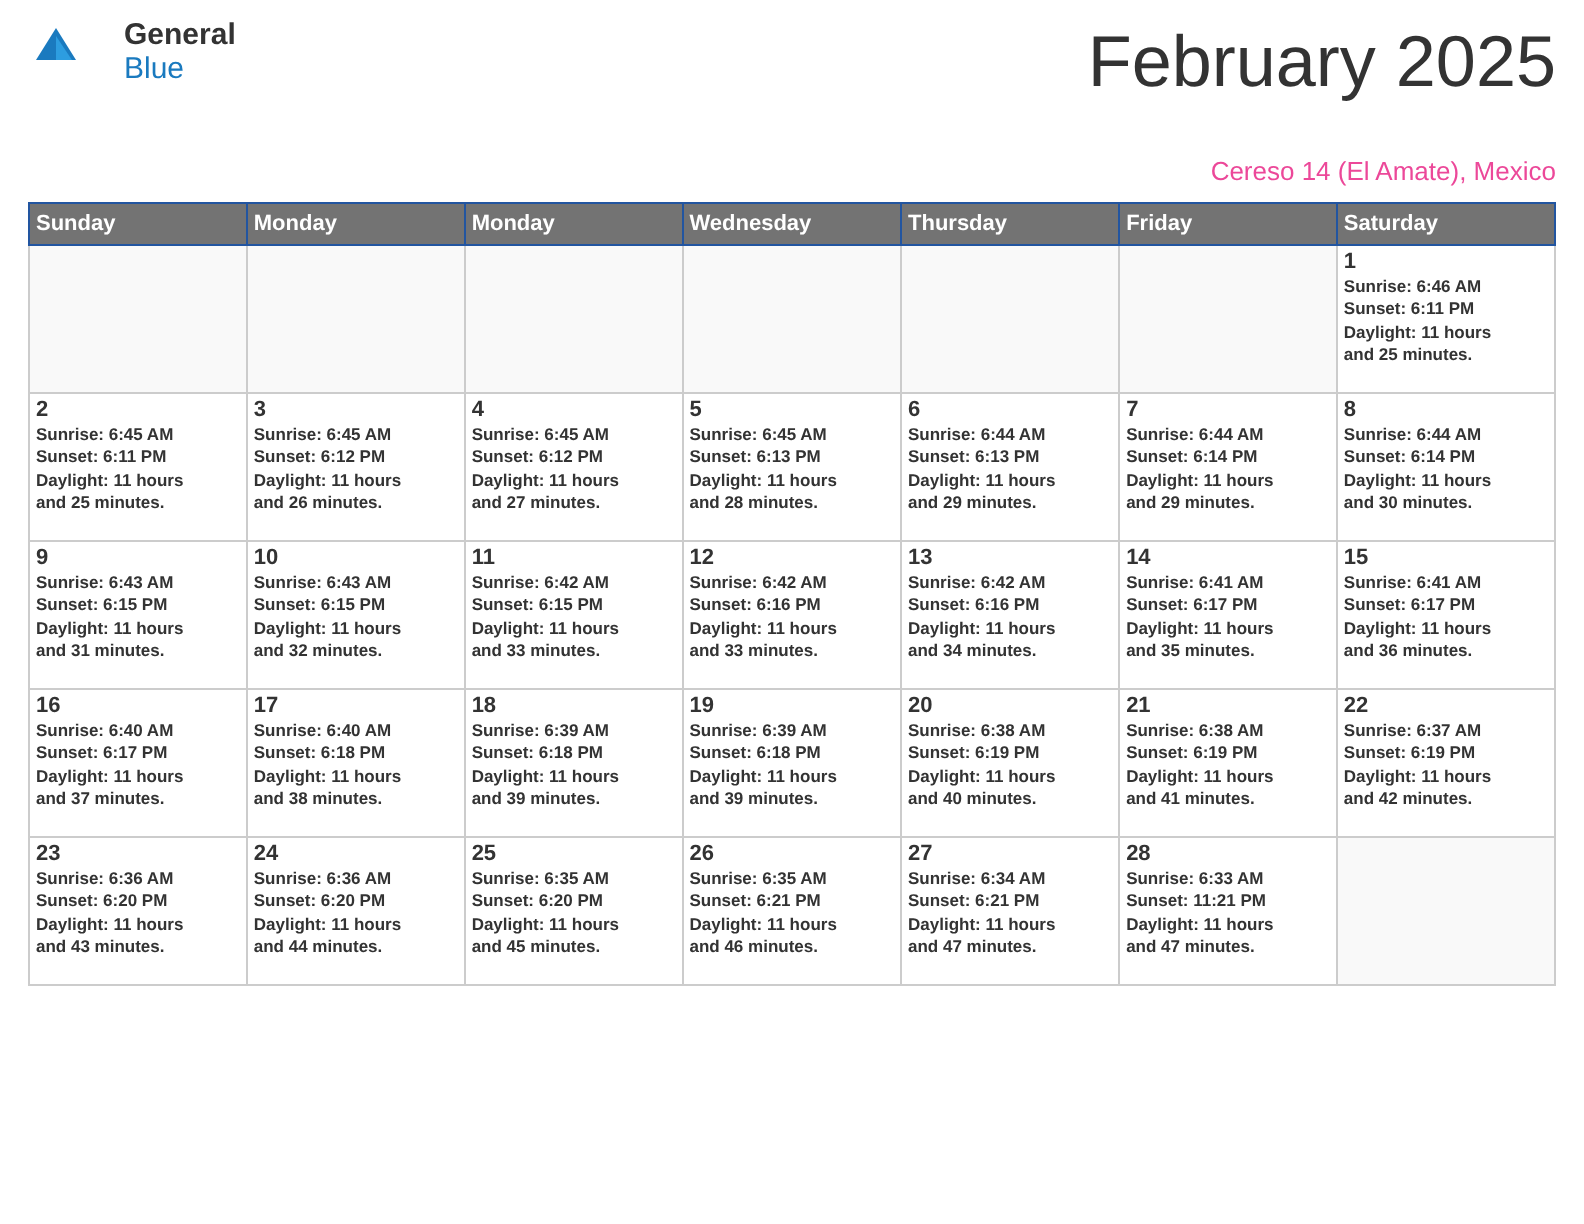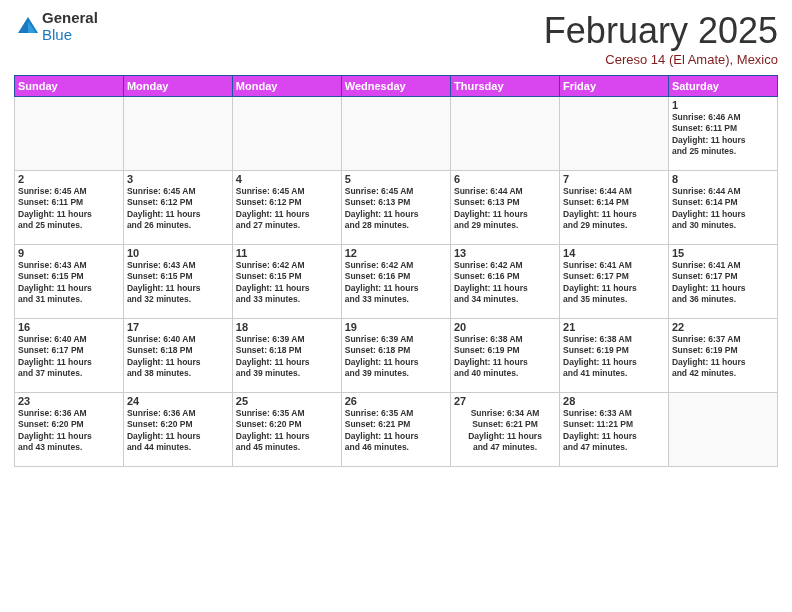--- a/index.html
+++ b/index.html
@@ -16,22 +16,22 @@
       padding: 10px 14px;
     }
     .header-area {
       display: flex;
       justify-content: space-between;
       align-items: flex-start;
       margin-bottom: 8px;
     }
     .logo {
       display: flex;
-      align-items: center;
-      gap: 0;
+      align-items: flex-start;
+      gap: 20px;
     }
     .logo-text {
       display: flex;
       flex-direction: column;
       line-height: 1.1;
     }
     .logo-general {
       font-size: 15px;
       font-weight: bold;
       color: #333;
@@ -48,29 +48,30 @@
     .title-area {
       text-align: right;
     }
     .month-title {
       font-size: 36px;
       font-weight: normal;
       color: #333;
     }
     .location-title {
       font-size: 13px;
-      color: #7f1d1d;
+      color: #ec4899;
+      margin-top: 26px;
     }
     .calendar {
       width: 100%;
       border-collapse: collapse;
       border: 1px solid #ccc;
     }
     .calendar th {
-      background: #d946ef;
+      background: #737373;
       color: #fff;
       font-size: 11px;
       font-weight: bold;
       padding: 4px 3px;
       text-align: left;
       border: 1px solid #2255a0;
     }
     .calendar td {
       border: 1px solid #ccc;
       vertical-align: top;
@@ -325,21 +326,21 @@
           </td>
           <td>
             <span class="day-num">26</span>
             <div class="day-info" style="white-space: pre-line;">Sunrise: 6:35 AM
 Sunset: 6:21 PM
 Daylight: 11 hours
 and 46 minutes.</div>
           </td>
           <td>
             <span class="day-num">27</span>
-            <div class="day-info" style="white-space: pre-line; text-align: center;">Sunrise: 6:34 AM
+            <div class="day-info" style="white-space: pre-line;">Sunrise: 6:34 AM
 Sunset: 6:21 PM
 Daylight: 11 hours
 and 47 minutes.</div>
           </td>
           <td>
             <span class="day-num">28</span>
             <div class="day-info" style="white-space: pre-line;">Sunrise: 6:33 AM
 Sunset: 11:21 PM
 Daylight: 11 hours
 and 47 minutes.</div>

